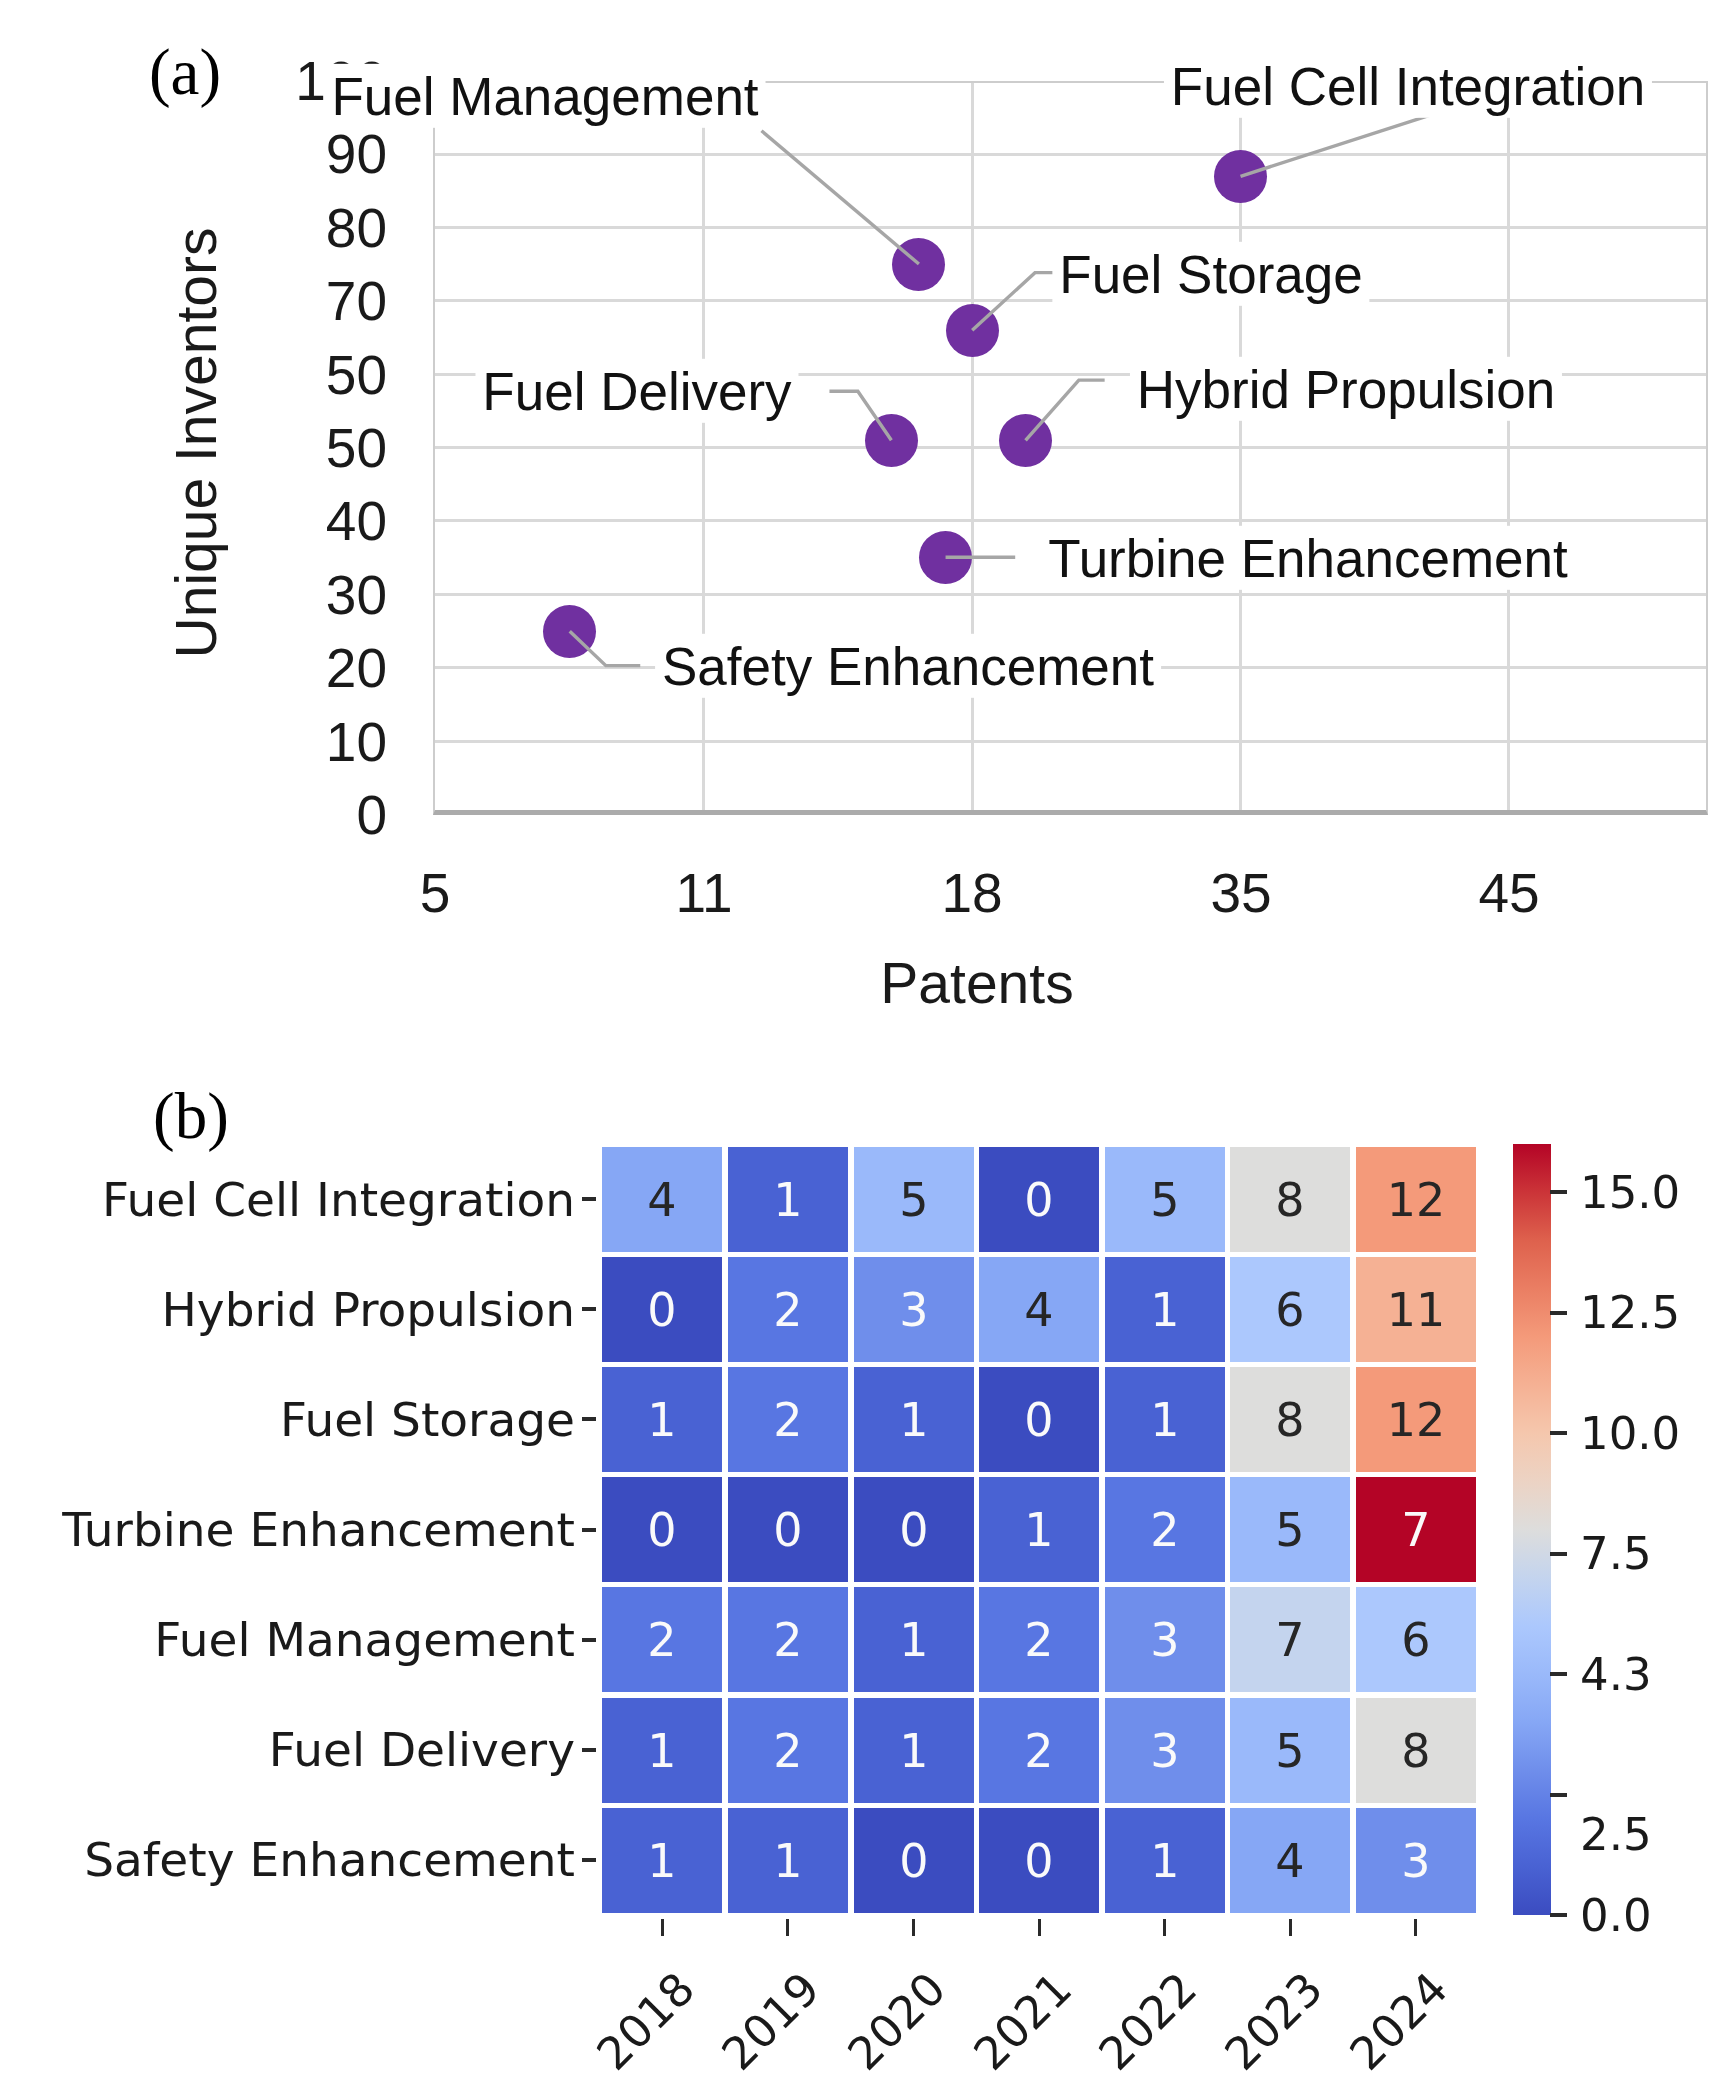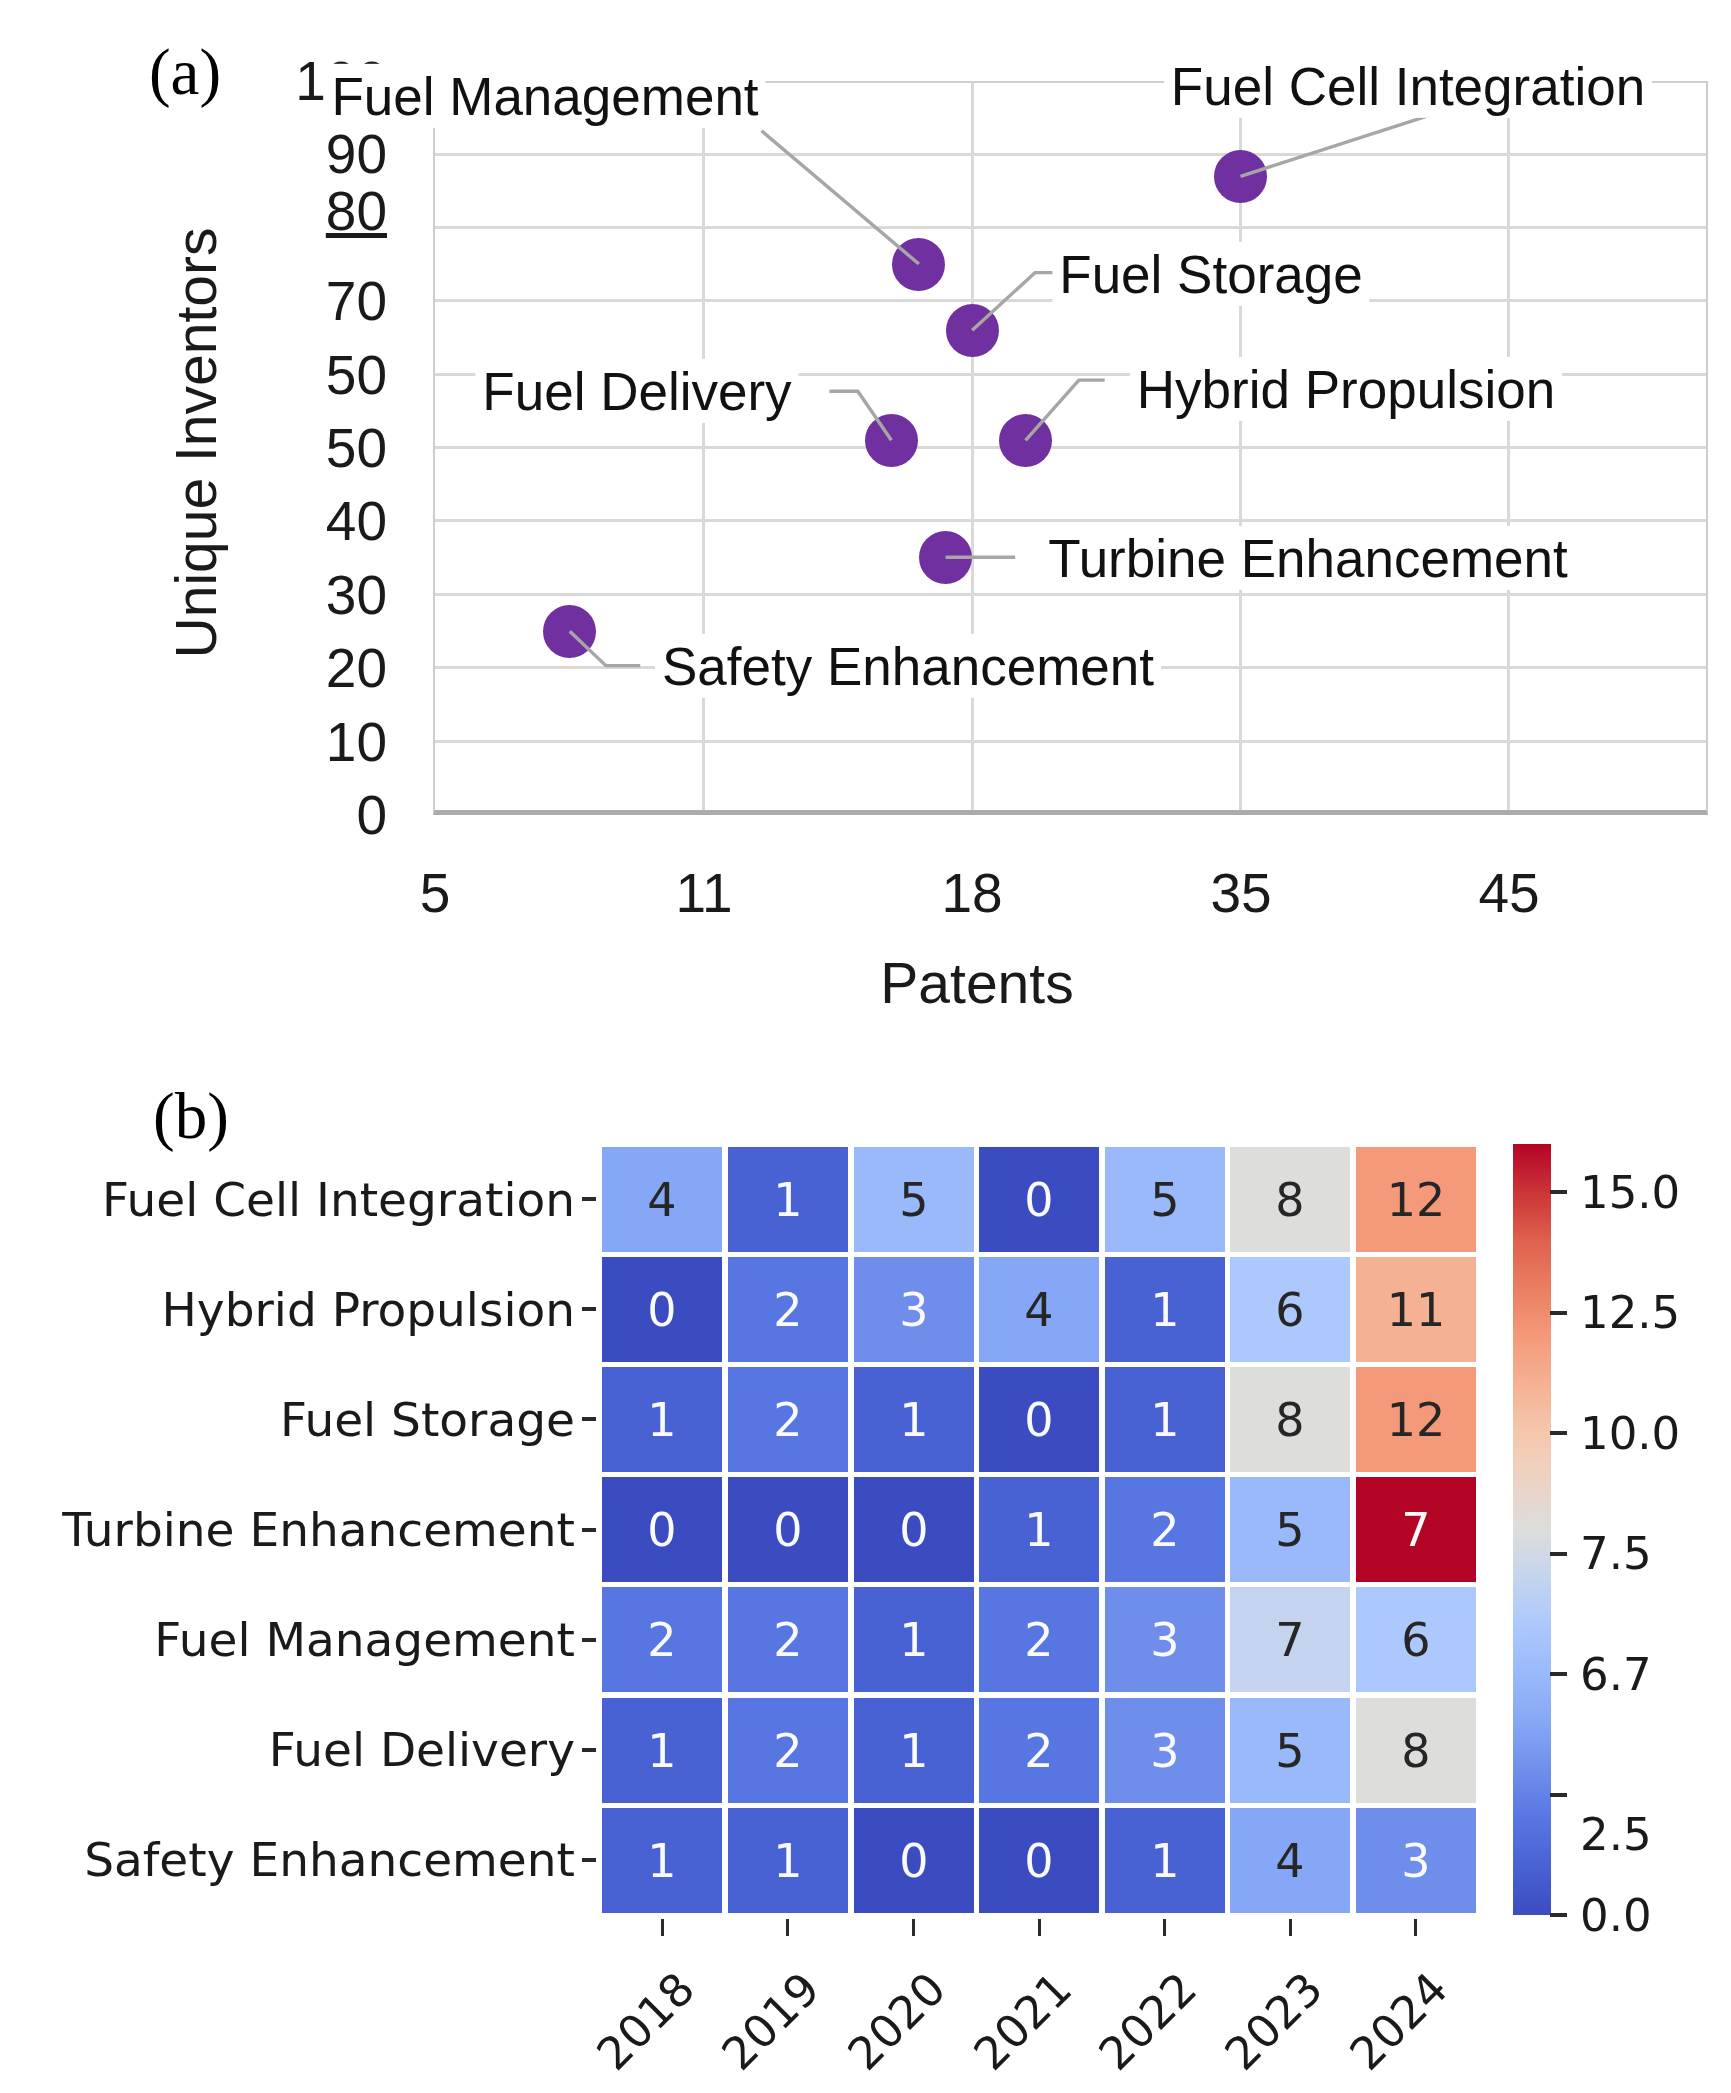--- a/index.html
+++ b/index.html
@@ -80,21 +80,21 @@
         <div class="xtick" style="left: 1241px; top: 866px;">35</div>
         <div class="xtick" style="left: 1509px; top: 866px;">45</div>
         <div class="ytick" style="top: 783px;">0</div>
         <div class="ytick" style="top: 710px;">10</div>
         <div class="ytick" style="top: 636px;">20</div>
         <div class="ytick" style="top: 563px;">30</div>
         <div class="ytick" style="top: 489px;">40</div>
         <div class="ytick" style="top: 416px;">50</div>
         <div class="ytick" style="top: 343px;">50</div>
         <div class="ytick" style="top: 269px;">70</div>
-        <div class="ytick" style="top: 179px; text-decoration: underline;">80</div>
+        <div class="ytick" style="top: 196px;">80</div>
         <div class="ytick" style="top: 122px;">90</div>
         <div class="ytick" style="top: 49px;">100</div>
         <div class="scatter-dot" title="Fuel Cell Integration" style="left: 1214px; top: 150px; background: rgb(112, 48, 160);"></div>
         <div class="scatter-dot" title="Fuel Management" style="left: 892px; top: 238px; background: rgb(112, 48, 160);"></div>
         <div class="scatter-dot" title="Fuel Storage" style="left: 946px; top: 304px; background: rgb(112, 48, 160);"></div>
         <div class="scatter-dot" title="Hybrid Propulsion" style="left: 999px; top: 414px; background: rgb(112, 48, 160);"></div>
         <div class="scatter-dot" title="Fuel Delivery" style="left: 865px; top: 414px; background: rgb(112, 48, 160);"></div>
         <div class="scatter-dot" title="Turbine Enhancement" style="left: 919px; top: 531px; background: rgb(112, 48, 160);"></div>
         <div class="scatter-dot" title="Safety Enhancement" style="left: 543px; top: 605px; background: rgb(112, 48, 160);"></div>
         <div class="scatter-label" style="left: 1408px; top: 86px;">Fuel Cell Integration</div>
@@ -192,21 +192,21 @@
         <div class="hm-yearlabel" style="right: 311px; top: 1962px;">2024</div>
         <div class="cb-dash" style="left: 1550px; top: 1190px;"></div>
         <div class="cb-label" style="left: 1580px; top: 1165px;">15.0</div>
         <div class="cb-dash" style="left: 1550px; top: 1311px;"></div>
         <div class="cb-label" style="left: 1580px; top: 1285px;">12.5</div>
         <div class="cb-dash" style="left: 1550px; top: 1431px;"></div>
         <div class="cb-label" style="left: 1580px; top: 1406px;">10.0</div>
         <div class="cb-dash" style="left: 1550px; top: 1552px;"></div>
         <div class="cb-label" style="left: 1580px; top: 1526px;">7.5</div>
         <div class="cb-dash" style="left: 1550px; top: 1672px;"></div>
-        <div class="cb-label" style="left: 1580px; top: 1647px;">6.7</div>
+        <div class="cb-label" style="left: 1580px; top: 1647px;">4.3</div>
         <div class="cb-dash" style="left: 1550px; top: 1793px;"></div>
         <div class="cb-label" style="left: 1580px; top: 1767px; margin-top: 40px;">2.5</div>
         <div class="cb-dash" style="left: 1550px; top: 1913px;"></div>
         <div class="cb-label" style="left: 1580px; top: 1888px;">0.0</div>
       </div>
   </div>
 
 </div>
 
 

